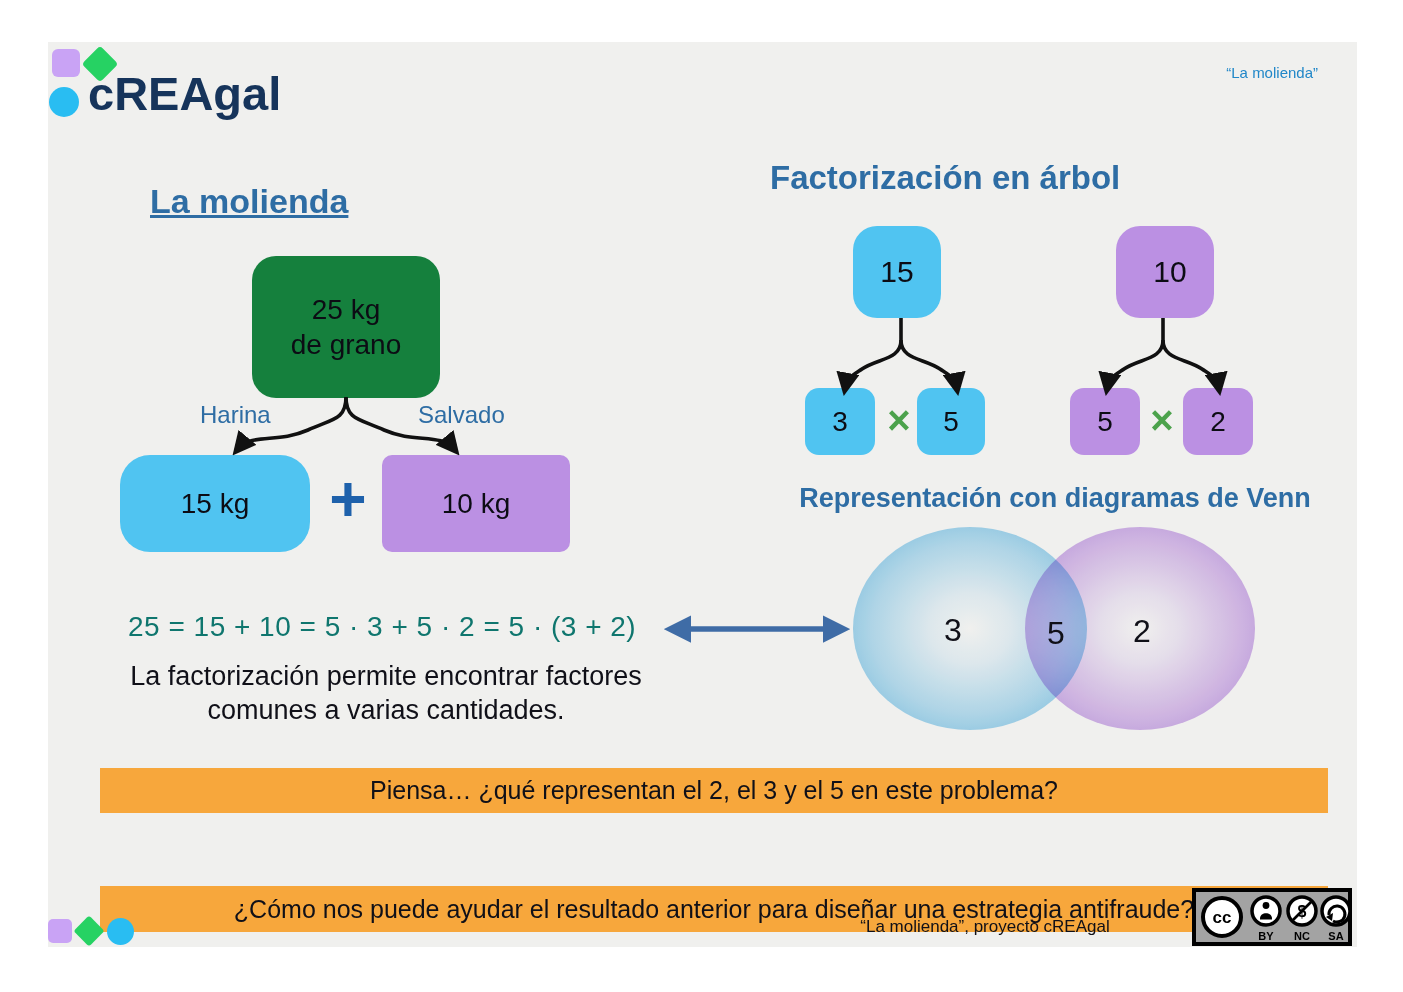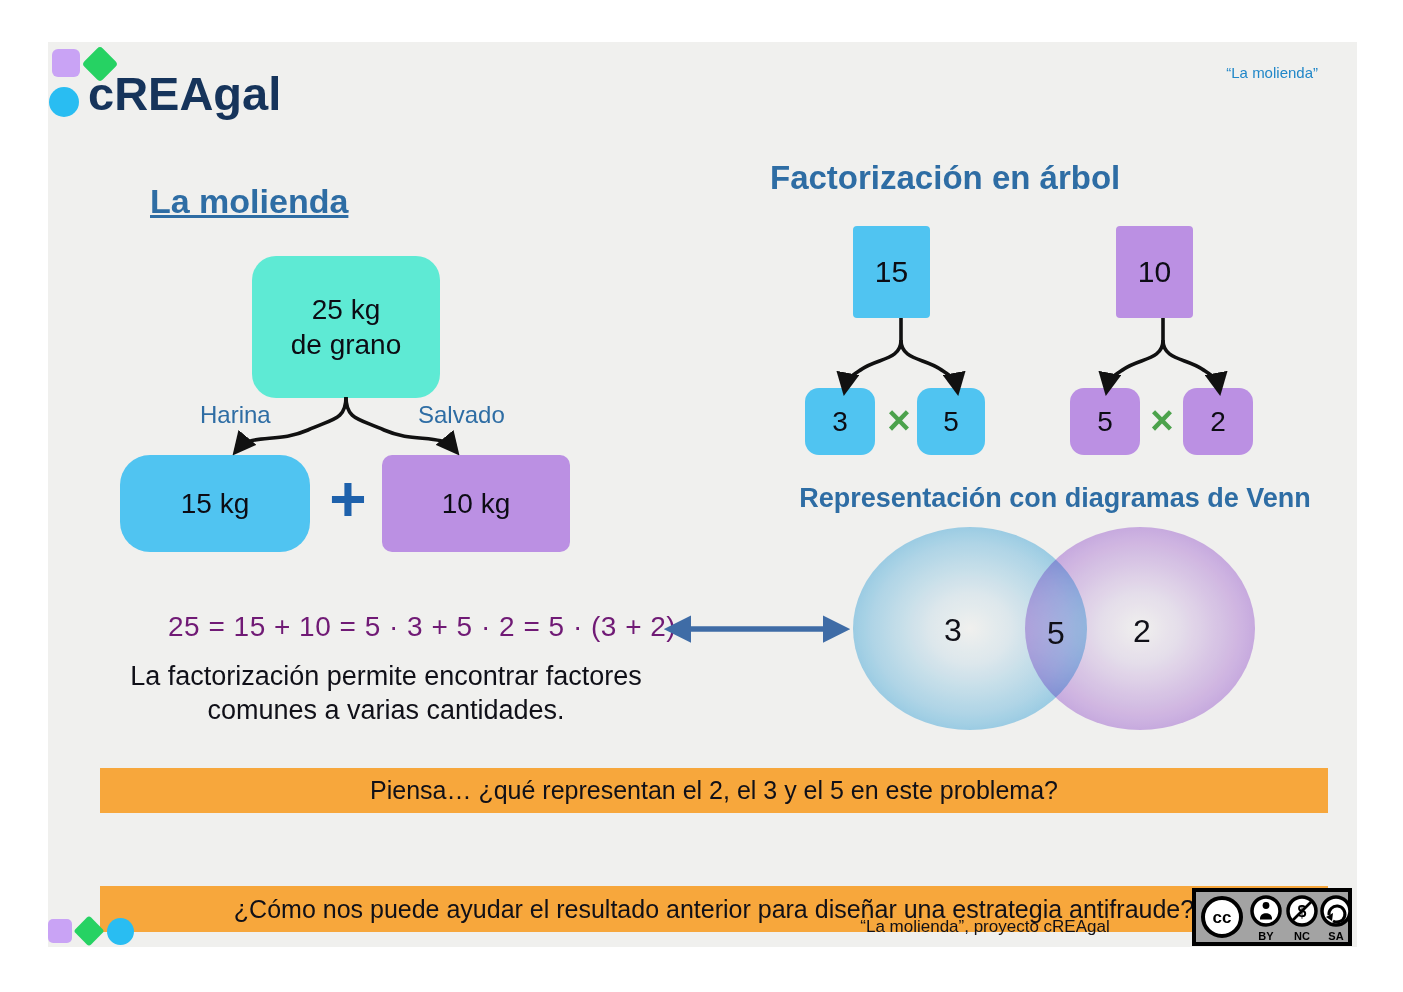--- a/index.html
+++ b/index.html
@@ -14,36 +14,36 @@
   .logo-text{position:absolute;left:88px;top:66px;font-size:47px;font-weight:600;color:#16345b;letter-spacing:0px;}
   .corner-title{position:absolute;right:85px;top:64px;font-size:15px;color:#2187c8;}
 
   .h-blue{color:#2e6da4;font-weight:600;}
   .sec-title-left{position:absolute;left:150px;top:182px;width:390px;font-size:34px;text-decoration:underline;}
   .sec-title-right{position:absolute;left:770px;top:159px;width:505px;text-align:left;font-size:33px;}
   .venn-title{position:absolute;left:790px;top:483px;width:530px;text-align:center;font-size:27px;}
 
   .box{position:absolute;display:flex;align-items:center;justify-content:center;
        color:#0c0c14;text-align:center;}
-  .box-green{background:#5eead4;border-radius:24px;}
+  .box-green{background:#15803d;border-radius:24px;}
   .box-blue{background:#50c4f1;border-radius:30px;}
   .box-purple{background:#bb90e3;border-radius:10px;}
 
   .grain-box{left:252px;top:256px;width:188px;height:142px;font-size:28px;line-height:1.25;}
   .harina-box{left:120px;top:455px;width:190px;height:97px;font-size:28px;}
   .salvado-box{left:382px;top:455px;width:188px;height:97px;font-size:28px;}
   .branch-label{position:absolute;font-size:24px;color:#2e6da4;font-weight:400;}
   .plus-sign{position:absolute;left:318px;top:462px;width:60px;text-align:center;
              font-size:64px;font-weight:700;color:#1e61ab;}
 
-  .tree-root{width:77px;height:92px;font-size:30px;border-radius:4px;}
+  .tree-root{width:88px;height:92px;font-size:30px;border-radius:24px;}
   .tree-leaf{width:70px;height:67px;font-size:28px;border-radius:14px;}
   .times-sign{position:absolute;font-size:40px;font-weight:900;color:#4ca24c;width:40px;text-align:center;}
 
-  .equation{position:absolute;left:128px;top:611px;font-size:28px;color:#701a75;letter-spacing:0.5px;margin-left:40px;}
+  .equation{position:absolute;left:128px;top:611px;font-size:28px;color:#0f766e;letter-spacing:0.5px;}
   .caption{position:absolute;left:100px;top:659px;width:572px;text-align:center;
            font-size:27px;color:#101018;line-height:1.26;}
 
   .venn-ellipse{position:absolute;border-radius:50%;mix-blend-mode:multiply;}
   .venn-blue{left:853px;top:527px;width:234px;height:203px;
     background:radial-gradient(ellipse at center,#ffffff 0%,#eaf6fd 25%,#b9e2f7 60%,#84c9ef 88%,#79c3ed 100%);}
   .venn-purple{left:1025px;top:527px;width:230px;height:203px;
     background:radial-gradient(ellipse at center,#ffffff 0%,#f3ebfb 25%,#ddc2f2 60%,#c49fe8 88%,#bd96e5 100%);}
   .venn-num{position:absolute;font-size:32px;color:#101018;transform:translate(-50%,-50%);}
 
@@ -95,21 +95,21 @@
     <div>comunes a varias cantidades.</div>
   </div>
 
   <div class="sec-title-right h-blue">Factorización en árbol</div>
 
   <div class="box box-blue tree-root" style="left:853px;top:226px;">15</div>
   <div class="box box-blue tree-leaf" style="left:805px;top:388px;">3</div>
   <div class="times-sign" style="left:879px;top:398px;">×</div>
   <div class="box box-blue tree-leaf" style="left:917px;top:388px;width:68px;">5</div>
 
-  <div class="box box-purple tree-root" style="left:1116px;top:226px;">10</div>
+  <div class="box box-purple tree-root" style="left:1116px;top:226px;padding-left:10px;">10</div>
   <div class="box box-purple tree-leaf" style="left:1070px;top:388px;">5</div>
   <div class="times-sign" style="left:1142px;top:398px;">×</div>
   <div class="box box-purple tree-leaf" style="left:1183px;top:388px;">2</div>
 
   <div class="venn-title h-blue">Representación con diagramas de Venn</div>
   <div class="venn-ellipse venn-blue"></div>
   <div class="venn-ellipse venn-purple"></div>
   <div class="venn-num" style="left:953px;top:630px;">3</div>
   <div class="venn-num" style="left:1056px;top:633px;">5</div>
   <div class="venn-num" style="left:1142px;top:631px;">2</div>

